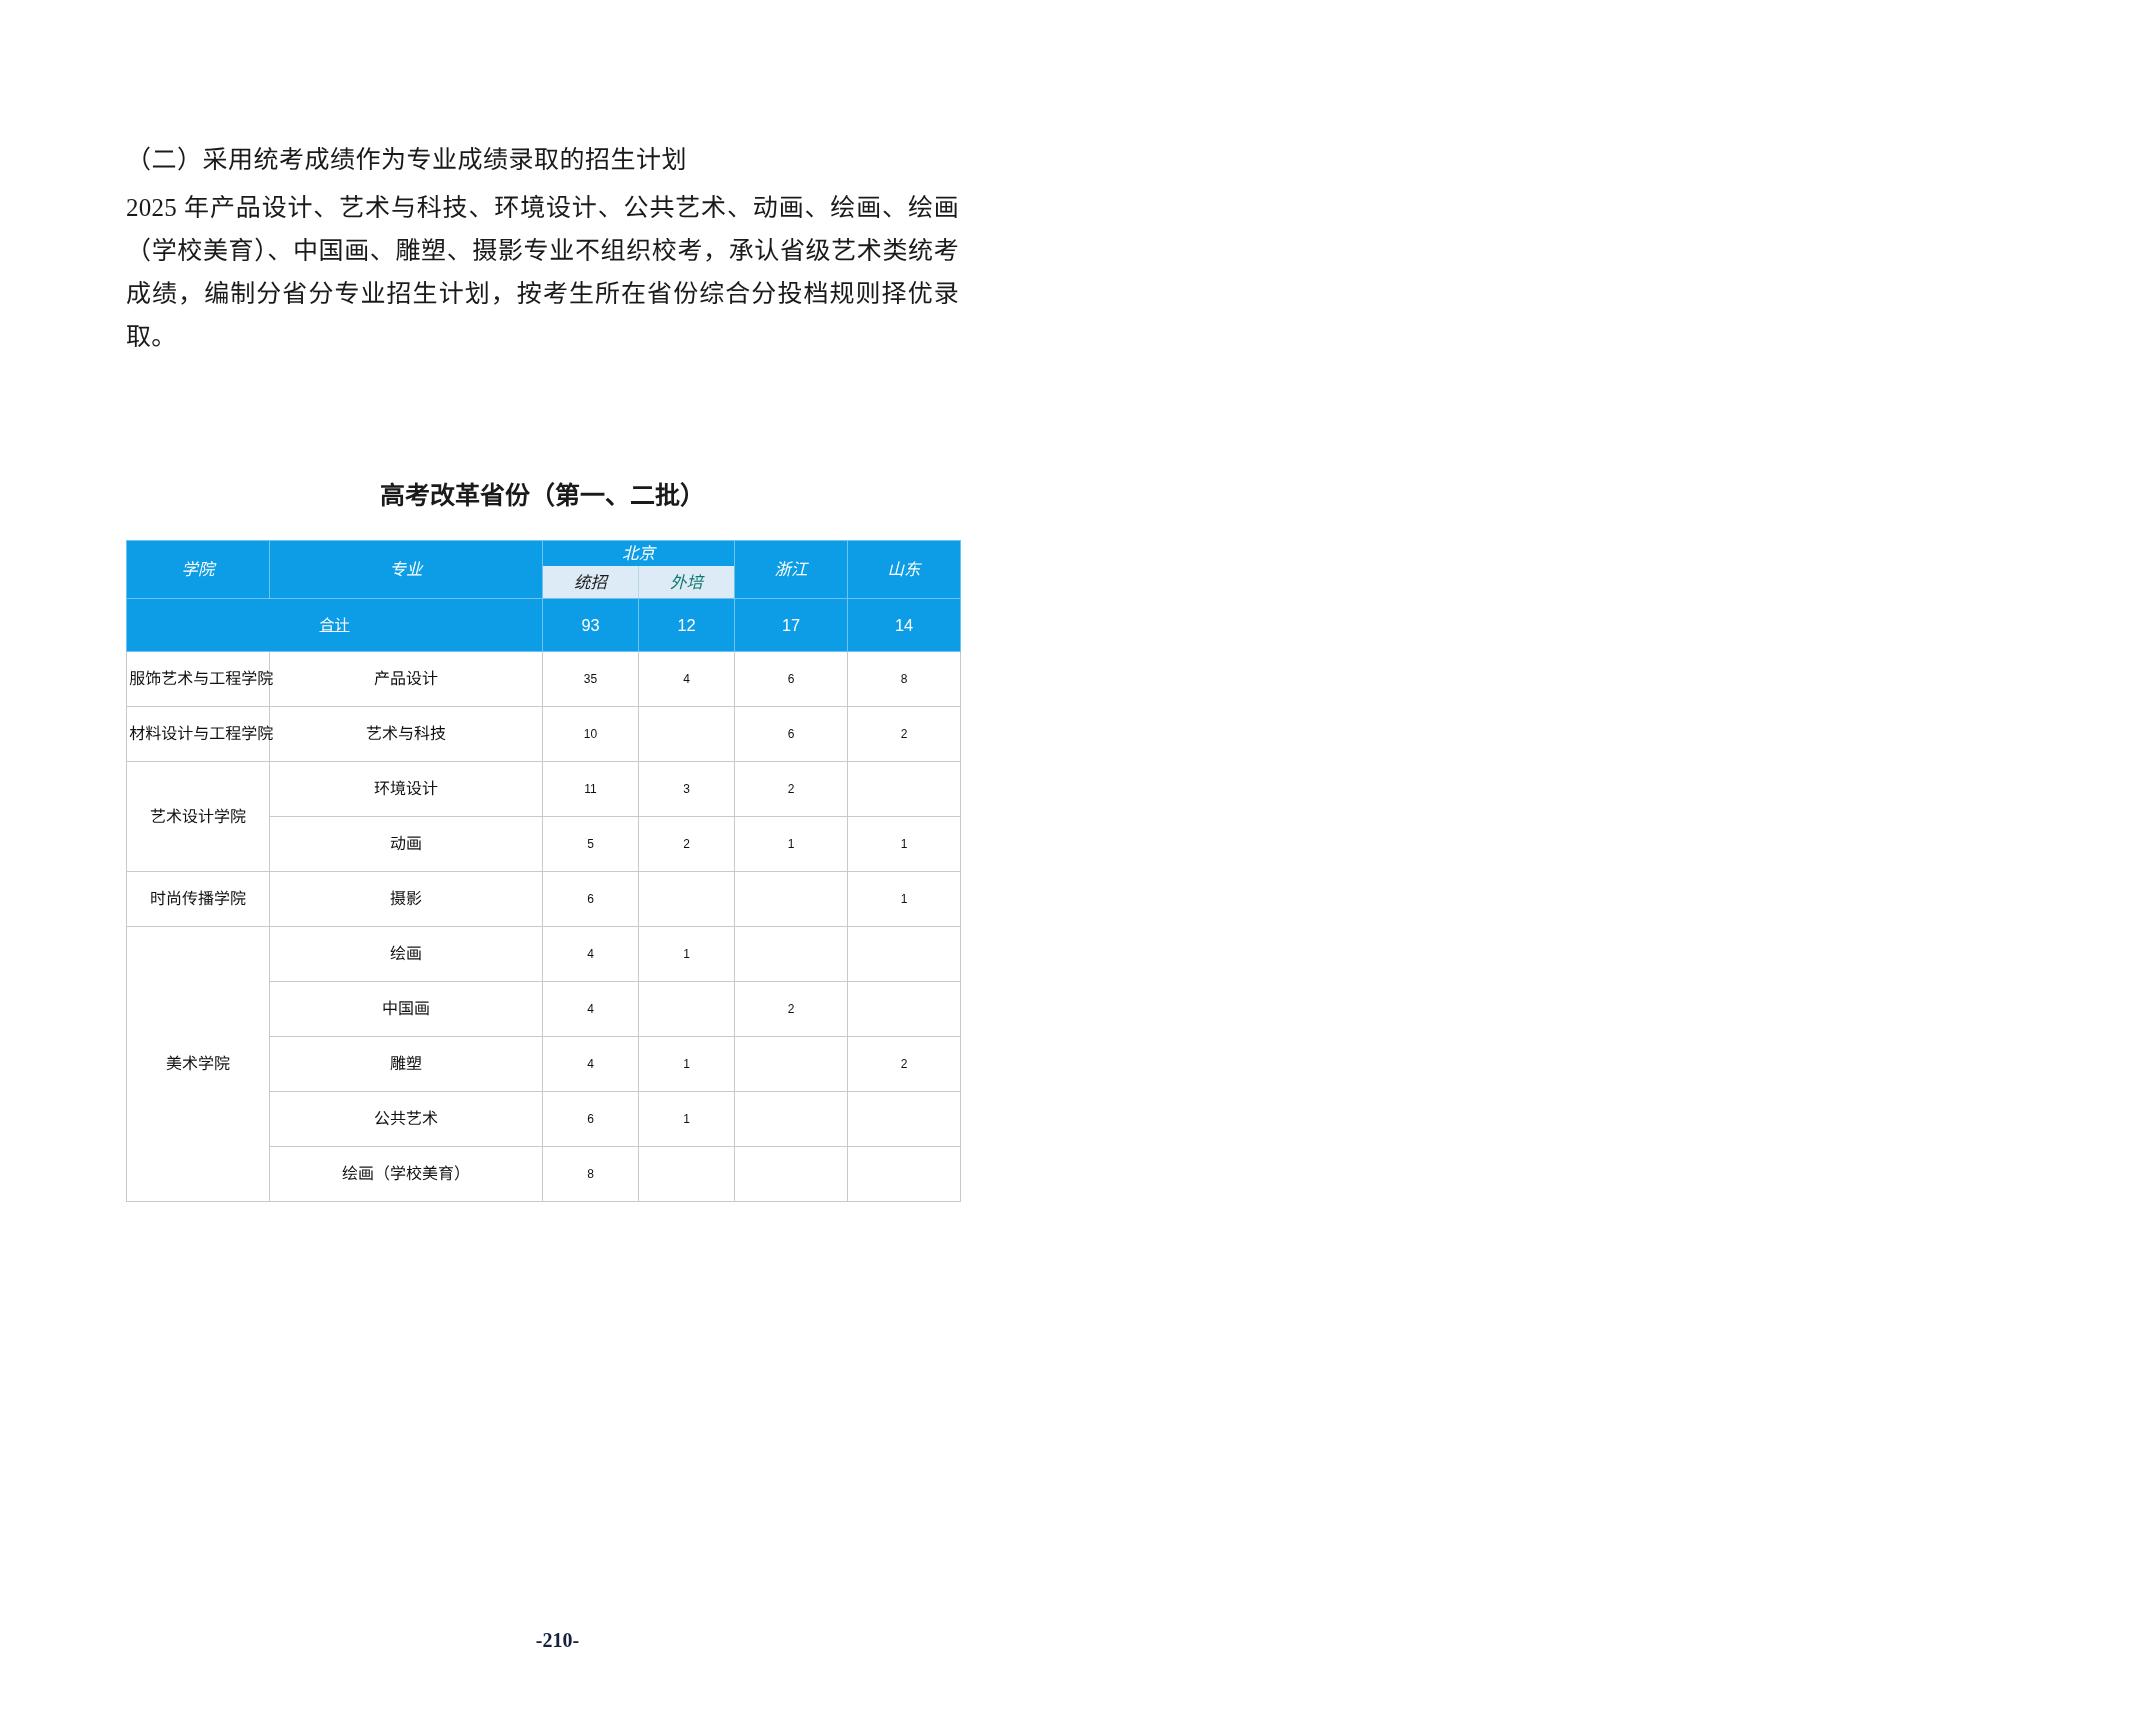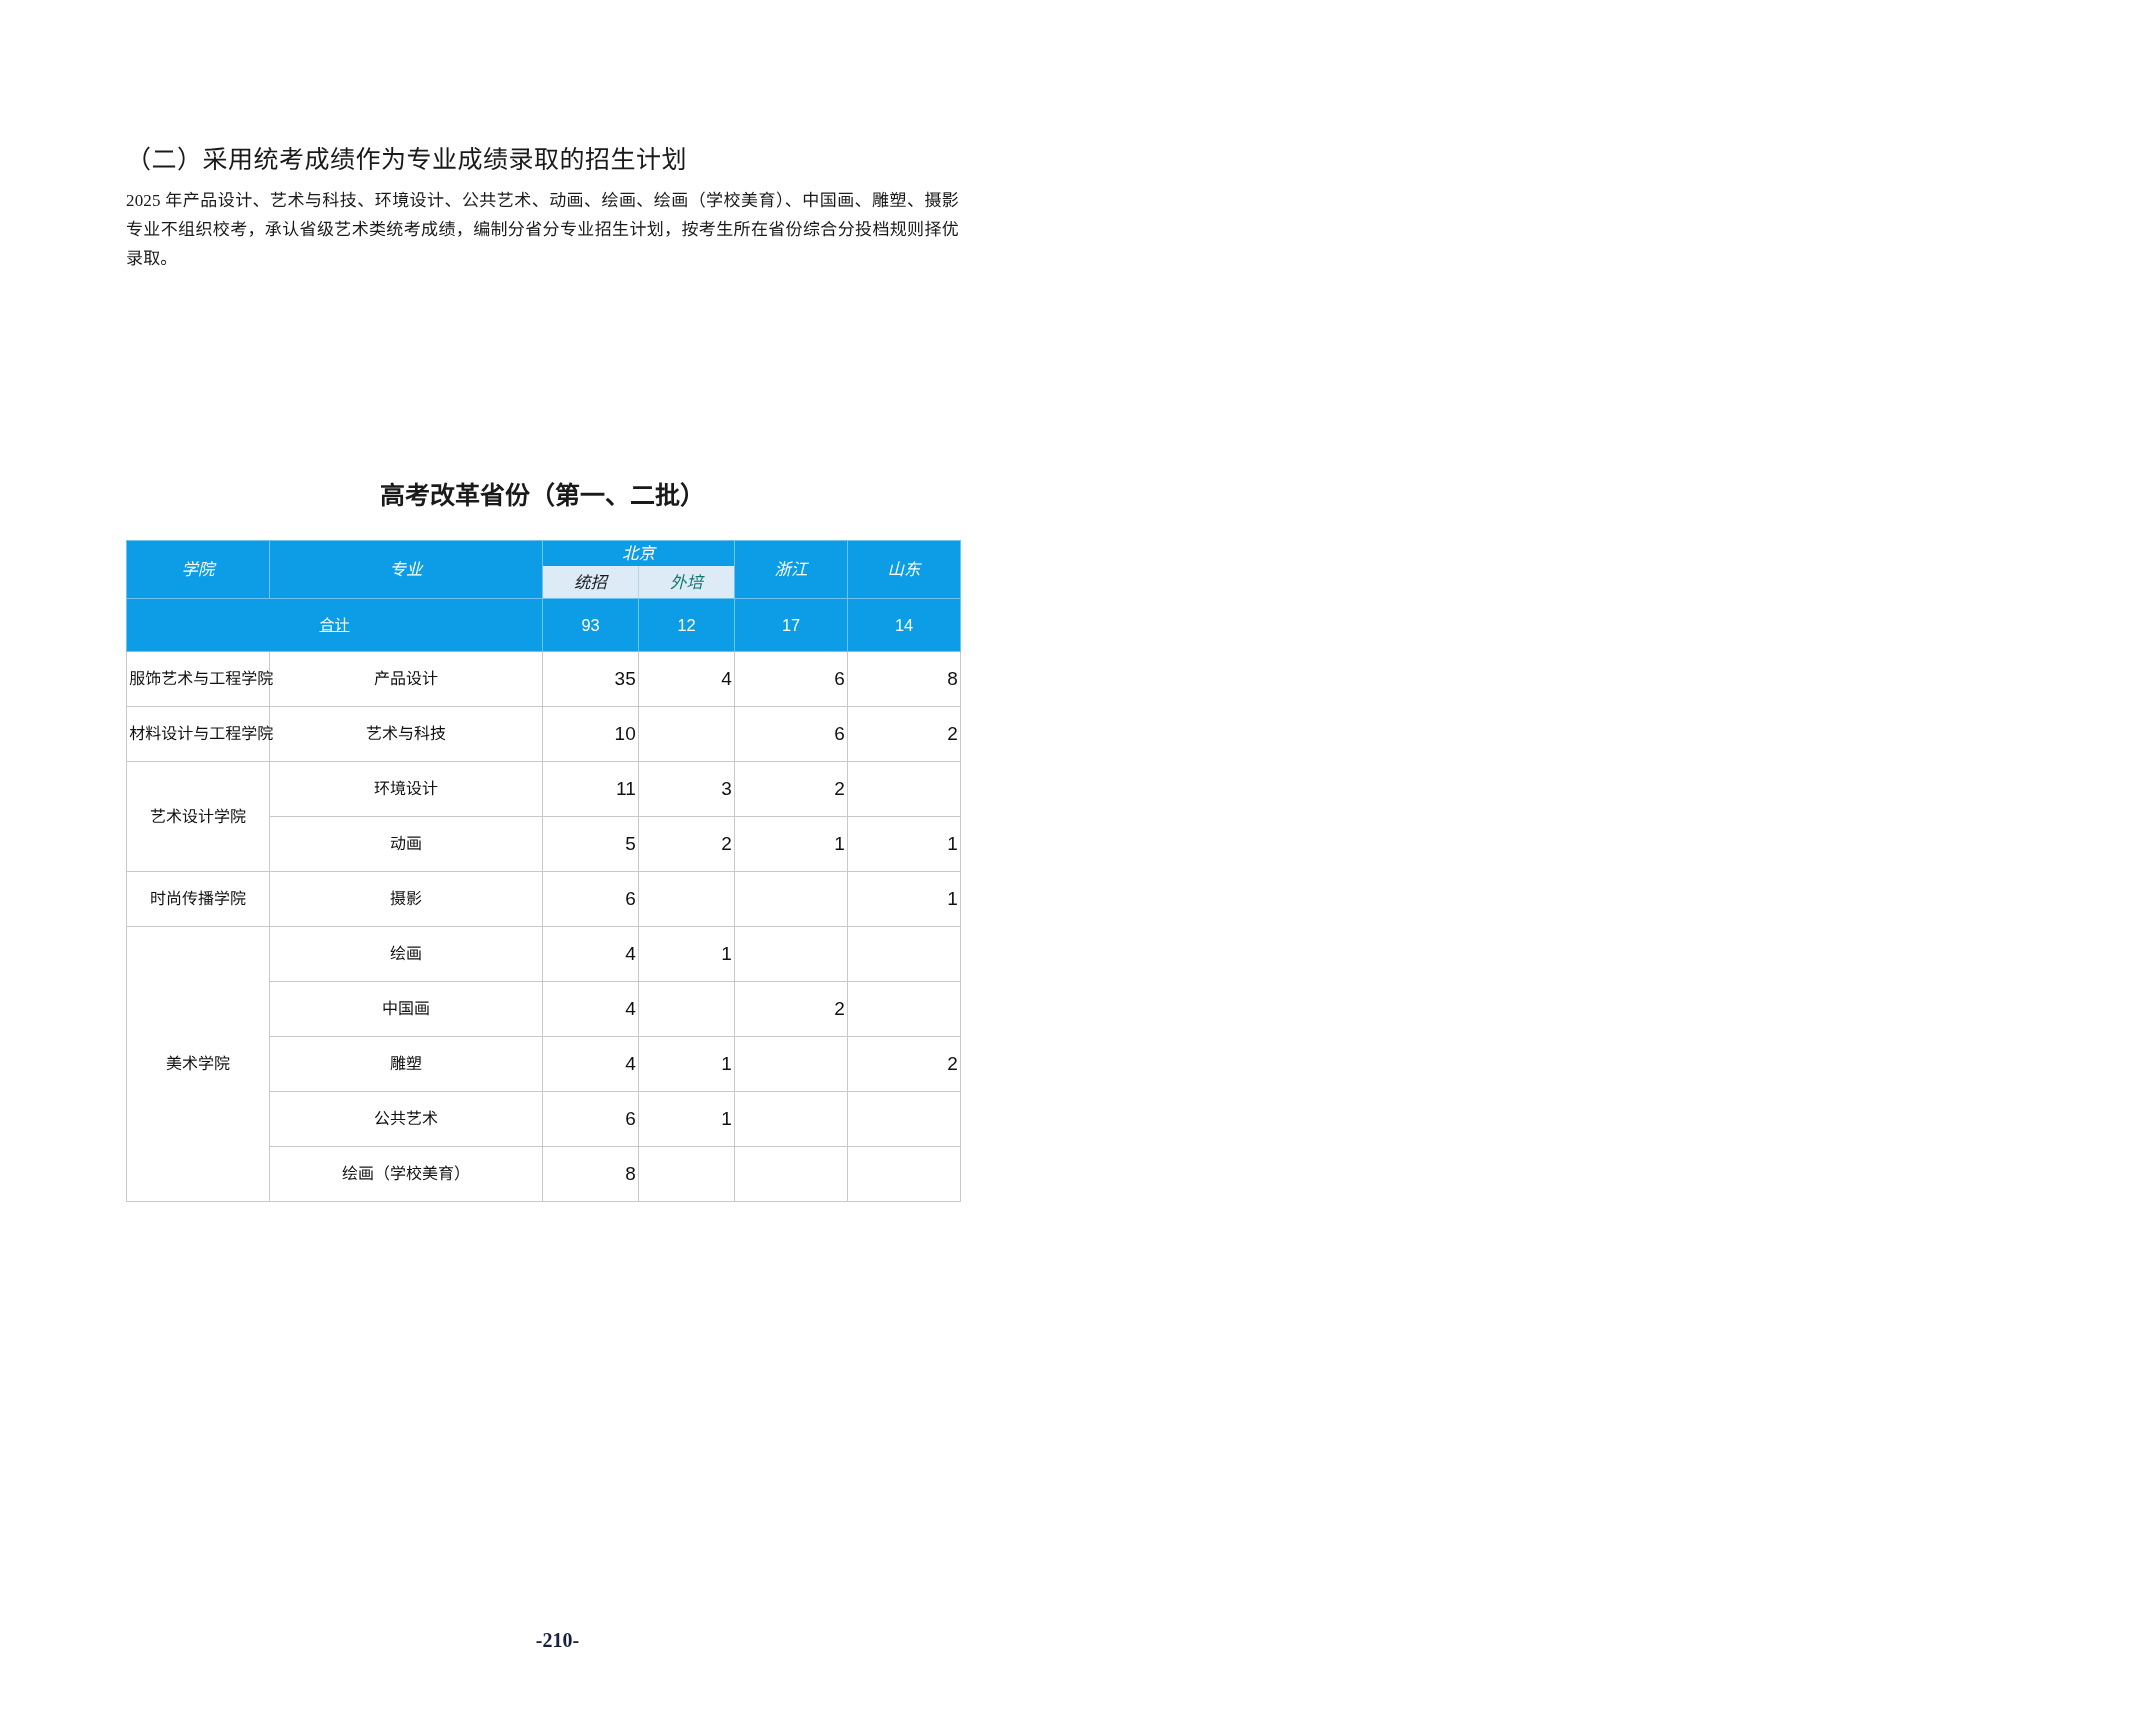--- a/index.html
+++ b/index.html
@@ -21,21 +21,21 @@
   
   .prose{
     position:absolute;left:126px;top:141px;width:833px;
     font-family:"Liberation Serif","DejaVu Serif",serif;
   }
   .prose .heading{
     font-size:25px;line-height:1.55;letter-spacing:.02em;
     white-space:nowrap;
   }
   .prose .body-par{
-    font-size:17px;line-height:1.72;letter-spacing:.01em;
+    font-size:25px;line-height:1.72;letter-spacing:.01em;
     text-align:justify;text-justify:inter-ideograph;
     margin-top:5.9px;
   }
 
   
   .tbl-caption{
     position:absolute;
     font-family:Liberation Serif, serif;
     font-size:25px;font-weight:700;
     text-align:center;white-space:nowrap;
@@ -66,21 +66,21 @@
     border-color:#6fc4ef;
     font-size:16.4px;
   }
   table.plan td.total{
     background:#0d9ce6;
     color:#ffffff;
     border-color:#6fc4ef;
     font-size:16.4px;
   }
   table.plan td.total-lbl{font-size:15px;text-decoration:underline;}
-  table.plan td.num{font-size:19px;text-align:right;}
+  table.plan td.num{font-size:12px;}
   table.plan td.major{font-size:16px;}
   table.plan td.college{font-size:16px;}
 
   
   #tbl-left{left:126px;top:540px;width:833px;}
   #tbl-left td{height:54px;}
   #tbl-left tr.hrow td{height:57px;font-style:italic;}
   #tbl-left tr.trow td{height:52px;}
   #tbl-left tr.brow td{height:54px;}
 

